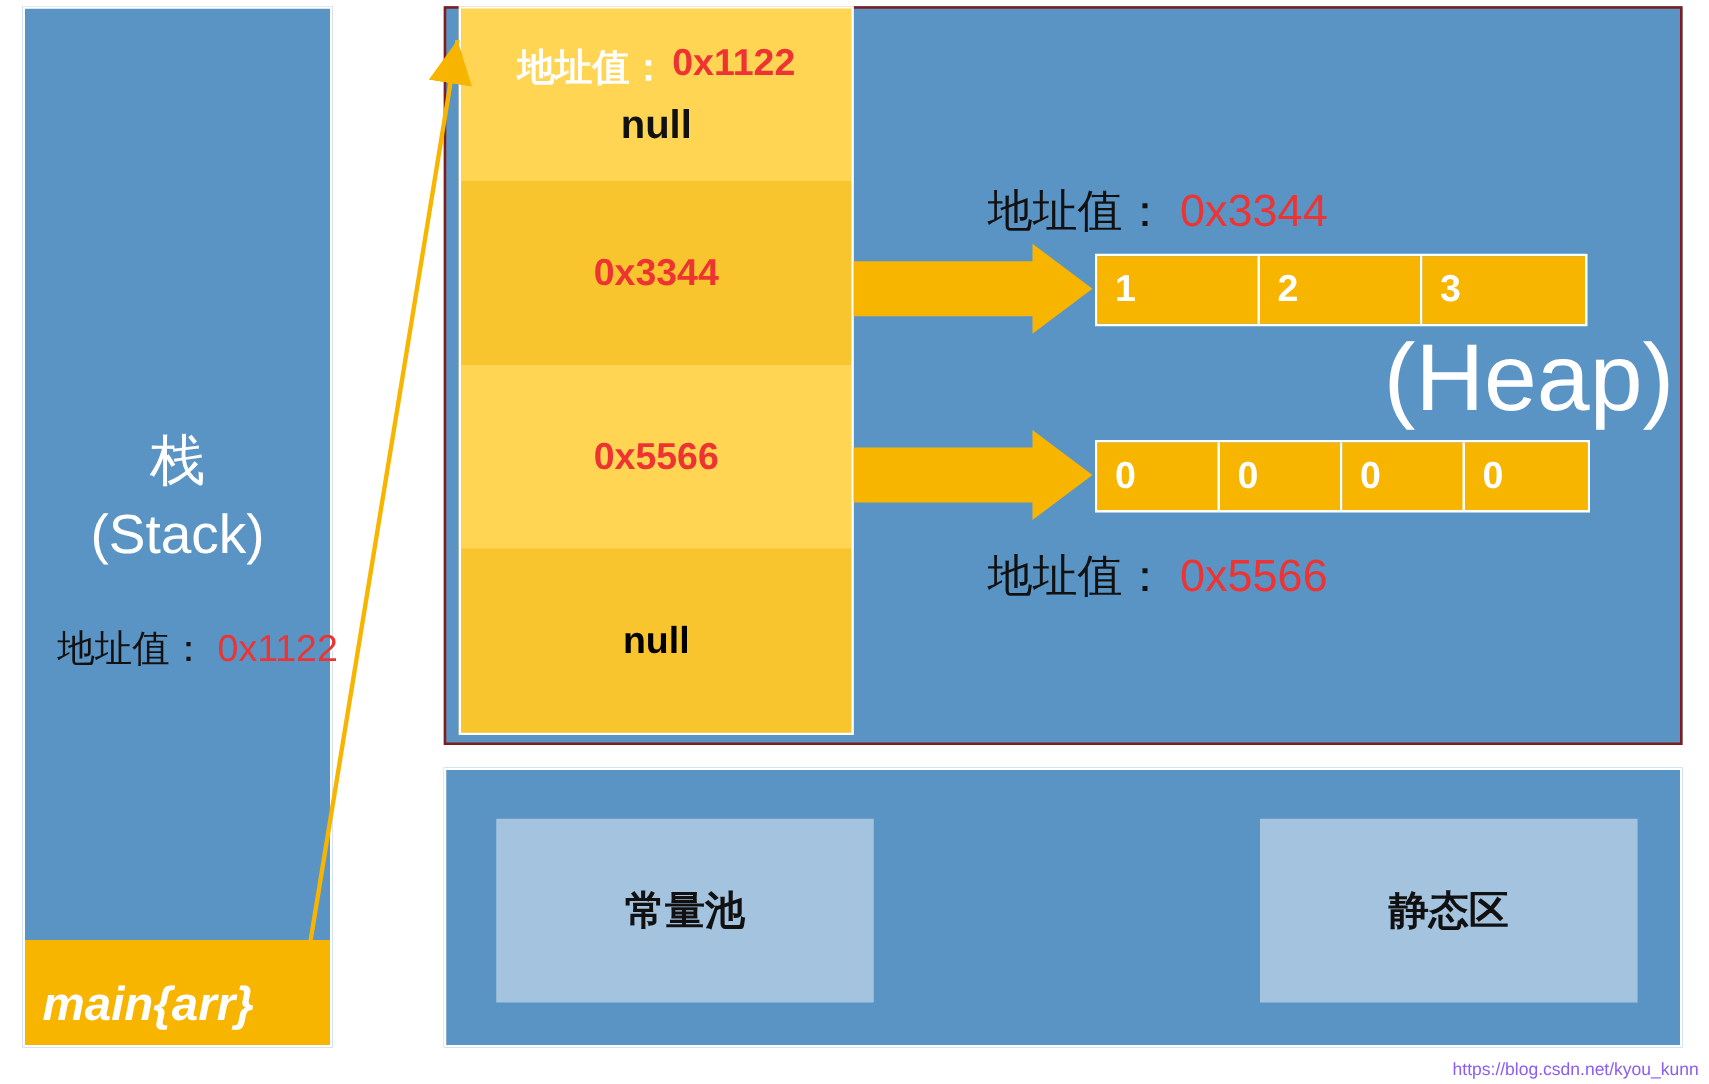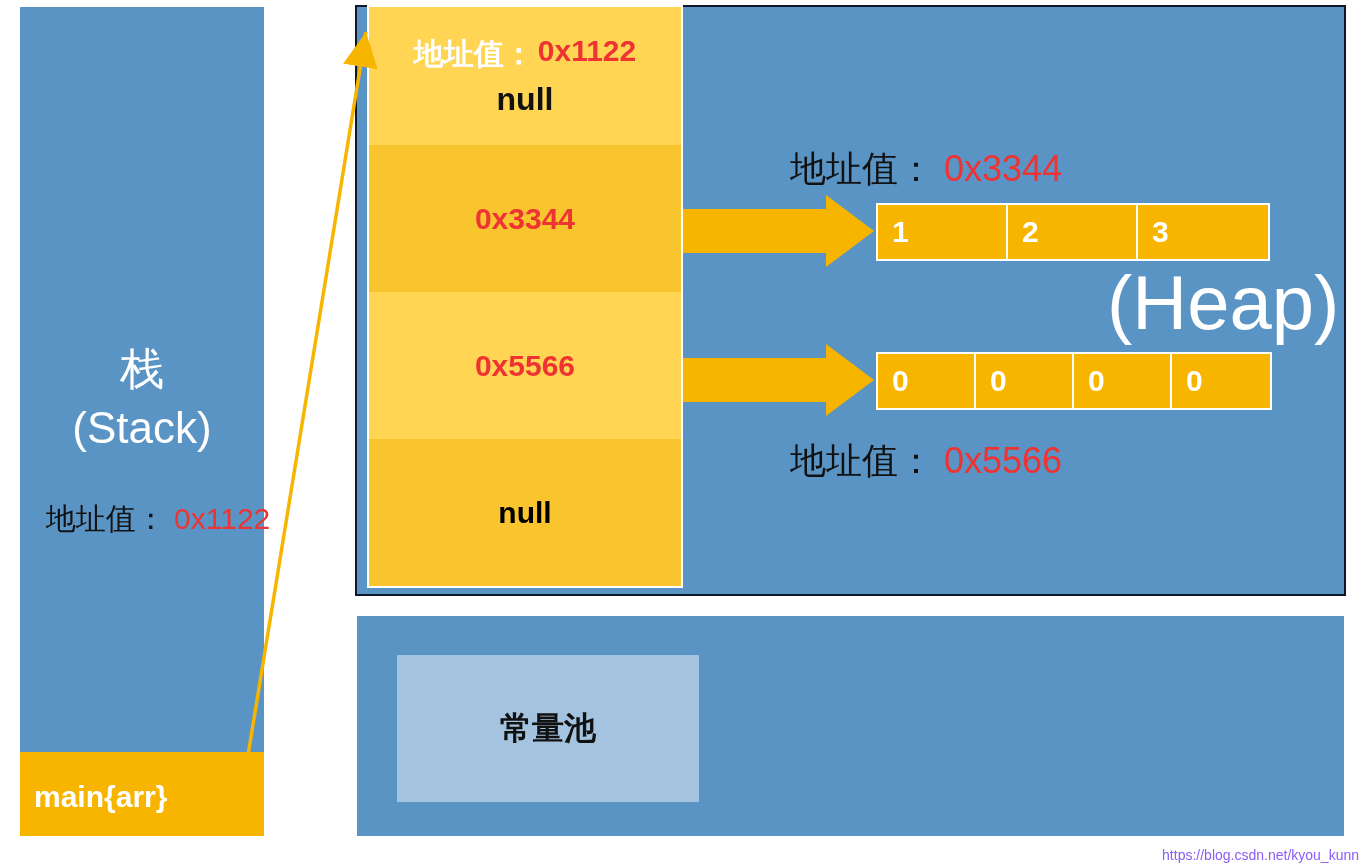--- a/index.html
+++ b/index.html
@@ -42,33 +42,34 @@
     position: absolute;
     left: 0;
     bottom: 0;
     width: 100%;
     height: 84px;
     background: #f7b500;
   }
   .stack-main-text {
     position: absolute;
     left: 14px;
-    bottom: 22px;
-    color: #fff;
-    font-weight: bold;
-    font-size: 30px;
+    bottom: 10px;
+    color: #fff;
+    font-weight: bold;
+    font-size: 38px;
+    font-style: italic;
   }
   .heap-panel {
     position: absolute;
     left: 355px;
     top: 5px;
     width: 991px;
     height: 591px;
     background: #5a94c5;
-    border: 2px solid #0f172a;
+    border: 2px solid #7f1d1d;
   }
   .array-obj {
     position: absolute;
     left: 367px;
     top: 5px;
     width: 316px;
     background: #f7b500;
     border: 2px solid #fff;
   }
   .slot {
@@ -237,15 +238,18 @@
       <path d="M0,0 L10,5 L0,10 z" fill="#f7b500"></path>
     </marker>
   </defs>
   <line x1="235" y1="835" x2="366" y2="32" stroke="#f7b500" stroke-width="3.5" marker-end="url(#ah)"></line>
 </svg>
 
 <div class="bottom-panel">
   <div class="sub-box" style="left:40px; width:302px;">
     <span>常量池</span>
   </div>
+  <div class="sub-box" style="left:651px; width:302px;">
+    <span>静态区</span>
+  </div>
 </div>
 
 <div class="watermark">https://blog.csdn.net/kyou_kunn</div>
 
 </body></html>

